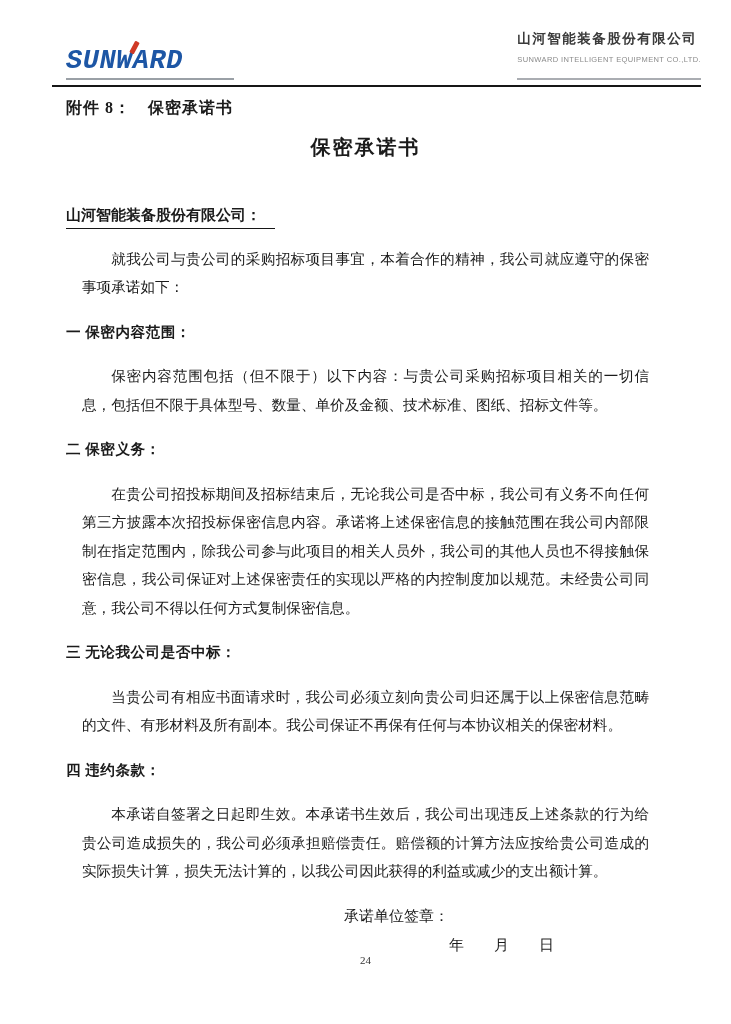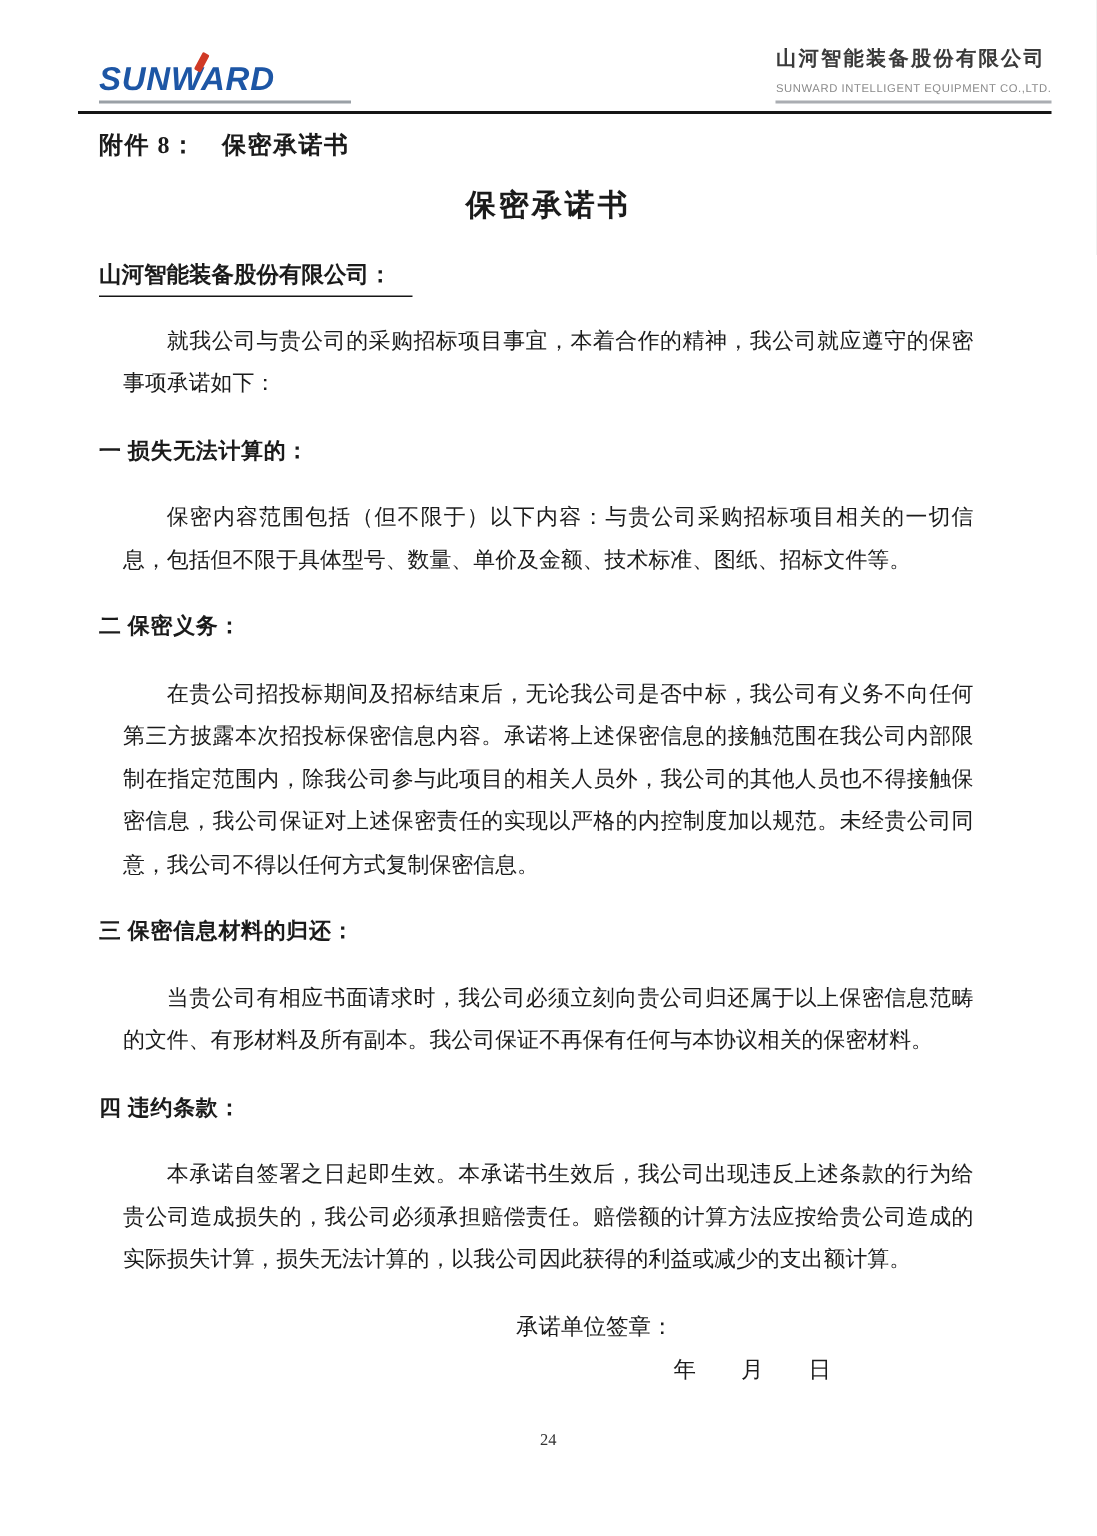--- a/index.html
+++ b/index.html
@@ -15,24 +15,24 @@
   }
   
   .header{
     display:flex;
     justify-content:space-between;
     align-items:flex-end;
     padding:30px 30px 0 66px;
   }
   .logo{position:relative;display:inline-block;}
   .logo-text{
-    font-family:Liberation Sans, sans-serif;
+    font-family:Liberation Mono, monospace;
     font-weight:bold;
     font-style:italic;
-    font-size:22px;
+    font-size:27px;
     letter-spacing:0.5px;
     color:#1d56a5;
     line-height:1;
     display:block;
   }
   .logo-accent{
     position:absolute;
     top:-7px;left:66px;
     width:5px;height:13px;
     background:#d03a26;
@@ -49,21 +49,21 @@
     font-size:13.5px;
     letter-spacing:1.5px;
     color:#3a3a3a;
     line-height:1.3;
   }
   .company-en{
     font-family:"Liberation Sans", sans-serif;
     font-size:7.5px;
     letter-spacing:0.4px;
     color:#8a8a8a;
-    padding-bottom:4px;
+    padding-bottom:14px;
     border-bottom:2px solid #aaadb2;
     display:inline-block;
   }
   .header-rule{
     height:2px;background:#161616;
     margin:5px 30px 0 52px;
   }
   
   .content{padding:0 66px;}
   .attachment{
@@ -72,21 +72,21 @@
     font-size:16px;
     letter-spacing:1px;
   }
   .doc-title{
     margin-top:15px;
     text-align:center;
     font-weight:bold;
     font-size:20px;
     letter-spacing:2px;
   }
-  .salutation{margin-top:23px;font-size:15px;line-height:22px;}
+  .salutation{margin-top:43px;font-size:15px;line-height:22px;}
   .salutation span{
     display:inline-block;
     font-weight:bold;
     border-bottom:1.6px solid #161616;
     padding-right:14px;
     padding-bottom:2px;
   }
   .body-text{font-size:14.6px;line-height:28.5px;}
   .para{
     margin:16px;
@@ -140,27 +140,27 @@
 
     <div class="doc-title">保密承诺书</div>
 
     <div class="salutation">
       <span>山河智能装备股份有限公司：</span>
     </div>
 
     <div class="body-text">
       <p class="para">就我公司与贵公司的采购招标项目事宜，本着合作的精神，我公司就应遵守的保密事项承诺如下：</p>
 
-      <p class="sec-heading">一 损失无法计算的：</p>
+      <p class="sec-heading">一 保密内容范围：</p>
       <p class="para">保密内容范围包括（但不限于）以下内容：与贵公司采购招标项目相关的一切信息，包括但不限于具体型号、数量、单价及金额、技术标准、图纸、招标文件等。</p>
 
       <p class="sec-heading">二 保密义务：</p>
       <p class="para">在贵公司招投标期间及招标结束后，无论我公司是否中标，我公司有义务不向任何第三方披露本次招投标保密信息内容。承诺将上述保密信息的接触范围在我公司内部限制在指定范围内，除我公司参与此项目的相关人员外，我公司的其他人员也不得接触保密信息，我公司保证对上述保密责任的实现以严格的内控制度加以规范。未经贵公司同意，我公司不得以任何方式复制保密信息。</p>
 
-      <p class="sec-heading">三 保密信息材料的归还：</p>
+      <p class="sec-heading">三 无论我公司是否中标：</p>
       <p class="para">当贵公司有相应书面请求时，我公司必须立刻向贵公司归还属于以上保密信息范畴的文件、有形材料及所有副本。我公司保证不再保有任何与本协议相关的保密材料。</p>
 
       <p class="sec-heading">四 违约条款：</p>
       <p class="para">本承诺自签署之日起即生效。本承诺书生效后，我公司出现违反上述条款的行为给贵公司造成损失的，我公司必须承担赔偿责任。赔偿额的计算方法应按给贵公司造成的实际损失计算，损失无法计算的，以我公司因此获得的利益或减少的支出额计算。</p>
     </div>
 
     <div class="sig-block">
       <div class="sig-line">承诺单位签章：</div>
       <div class="sig-date">年　　月　　日</div>
     </div>

